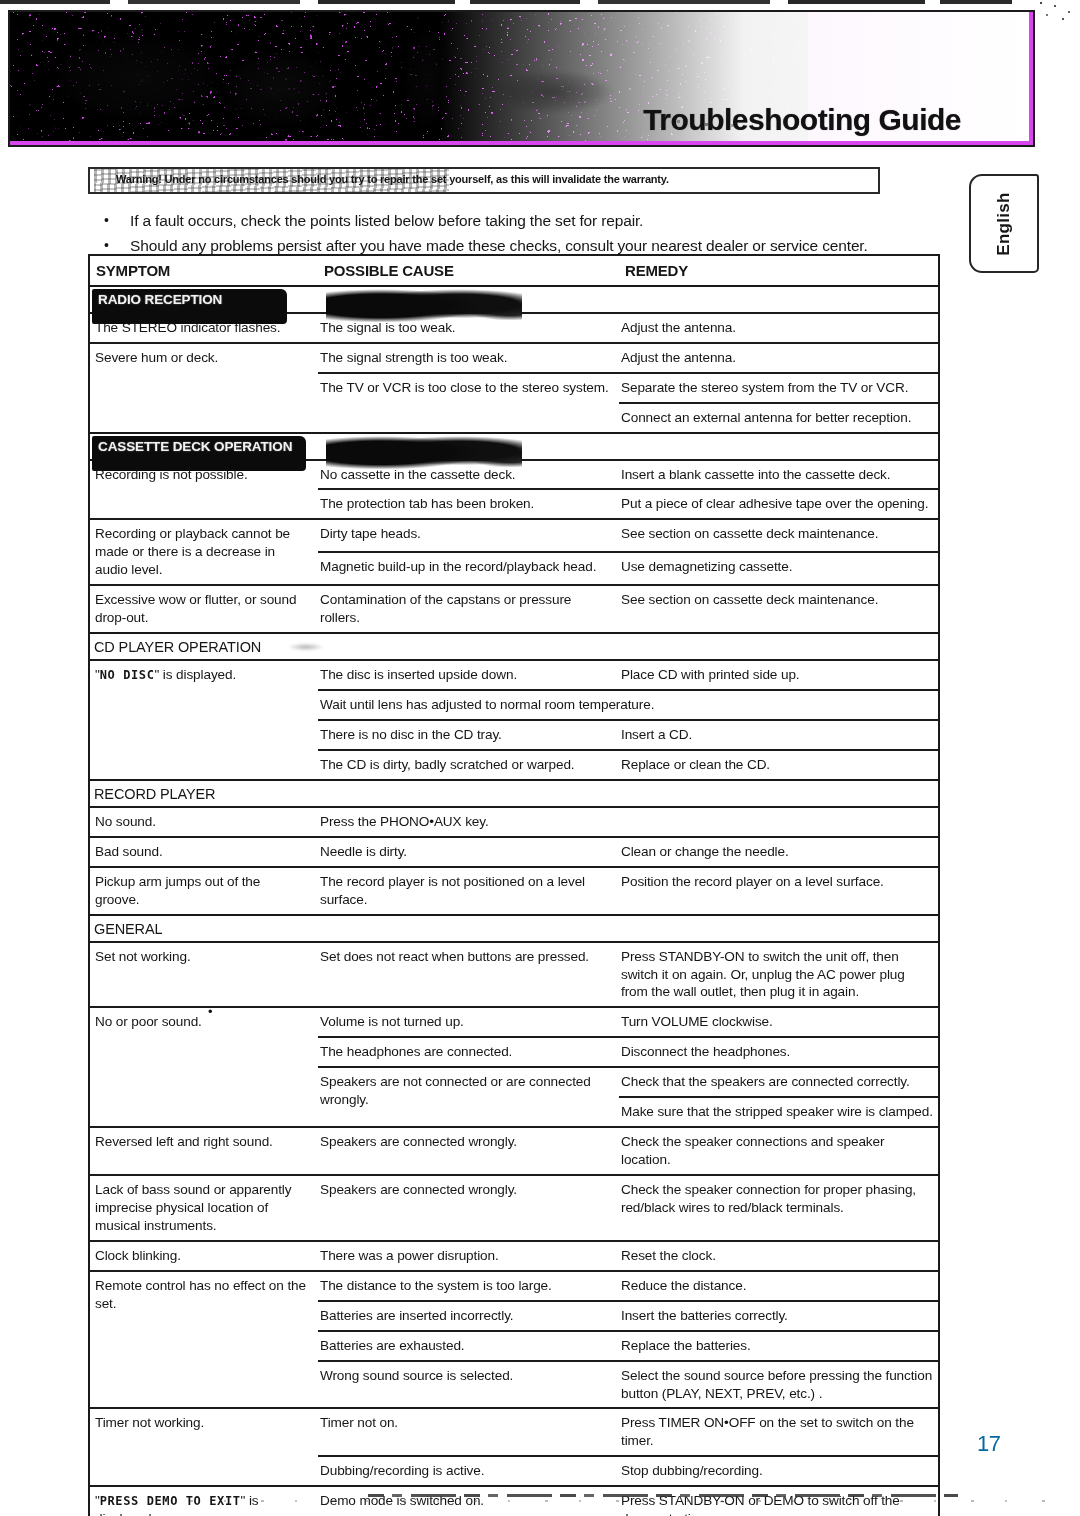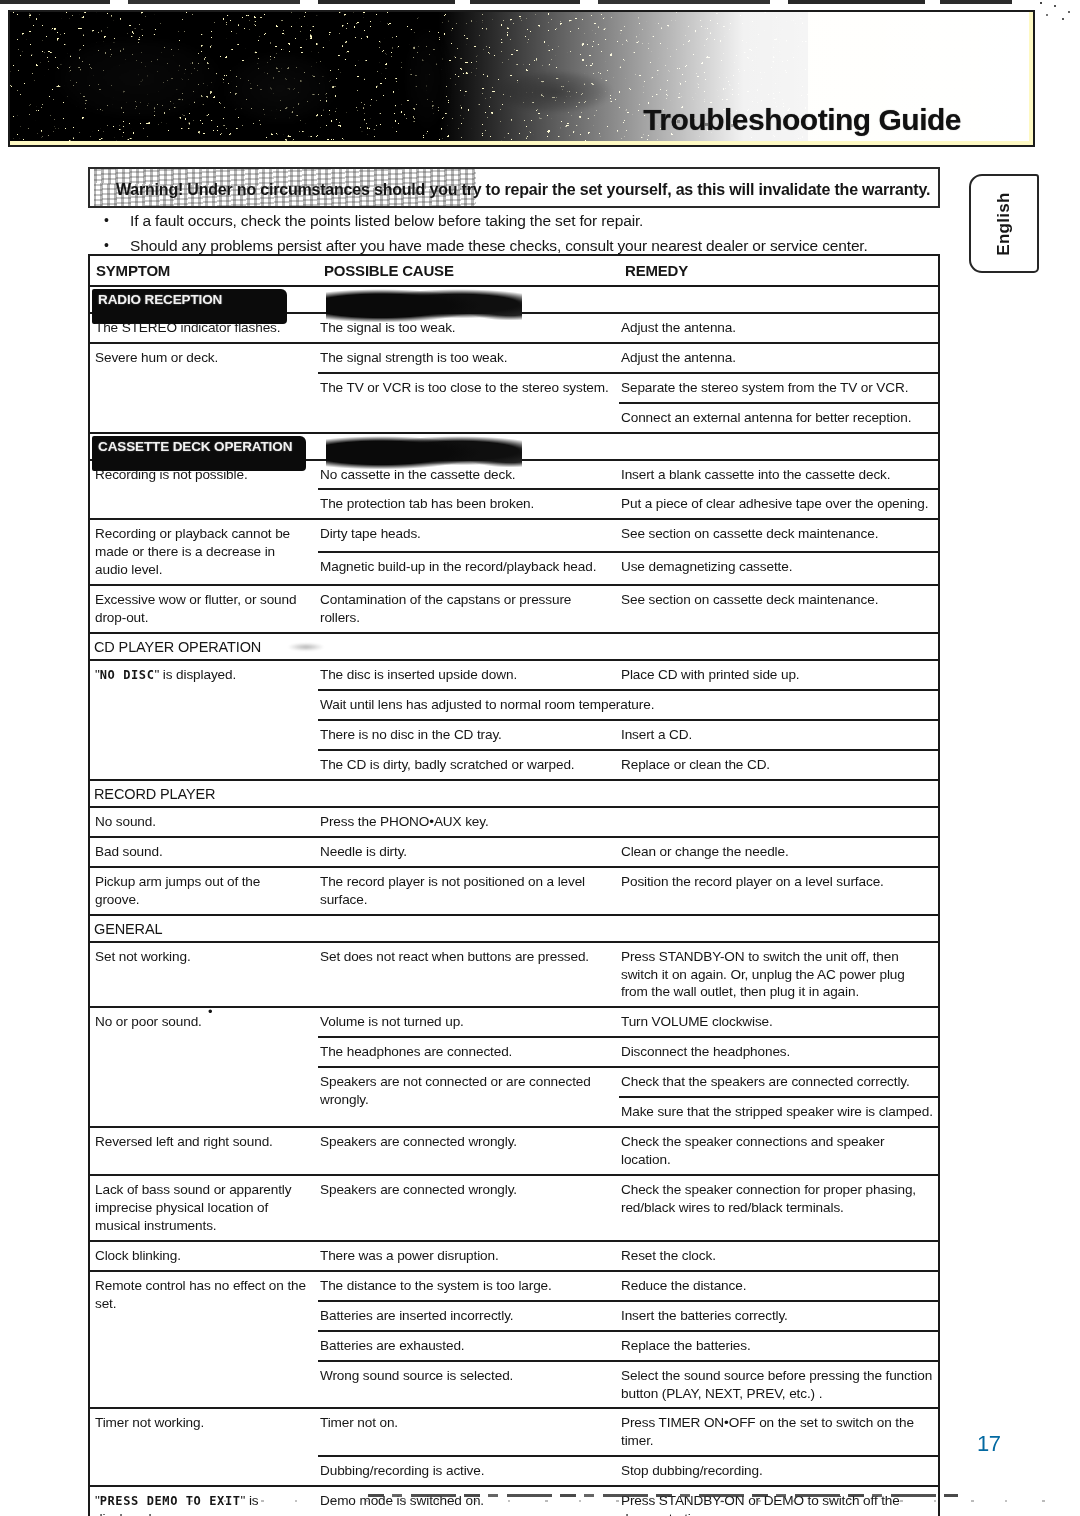--- a/index.html
+++ b/index.html
@@ -26,21 +26,21 @@
     background:repeating-linear-gradient(90deg,#2a2a2a 0 16px,transparent 16px 24px,#4a4a4a 24px 34px,transparent 34px 43px,#333 43px 88px,transparent 88px 96px);
   }
   .bottom-dots{
     position:absolute;left:190px;top:1500px;width:860px;height:2px;opacity:.4;
     background:repeating-linear-gradient(90deg,#555 0 3px,transparent 3px 34px,#666 34px 36px,transparent 36px 71px);
   }
 
   
   .header-band{
     position:absolute;left:8px;top:10px;width:1023px;height:133px;
-    border:2px solid #1b1b1b;background:#fef9c3;overflow:hidden;
+    border:2px solid #1b1b1b;background:#d946ef;overflow:hidden;
   }
   .noise-svg{position:absolute;left:0;top:0;}
   .blob{position:absolute;border-radius:50%;filter:blur(1.5px);}
   .blob.b1{left:18px;top:12px;width:220px;height:108px;
     background:radial-gradient(closest-side,rgba(8,8,8,.92),rgba(8,8,8,.4) 62%,transparent 78%);}
   .blob.b2{left:195px;top:28px;width:150px;height:96px;
     background:radial-gradient(closest-side,rgba(10,10,10,.9),rgba(10,10,10,.35) 60%,transparent 78%);}
   .blob.b3{left:388px;top:2px;width:58px;height:128px;
     background:radial-gradient(closest-side,rgba(6,6,6,.95),rgba(6,6,6,.4) 62%,transparent 80%);}
   .blob.b4{left:470px;top:52px;width:150px;height:56px;opacity:.55;
@@ -56,23 +56,23 @@
   
   .lang-tab{
     position:absolute;left:969px;top:174px;width:66px;height:95px;
     border:2px solid #262626;border-radius:13px 3px 5px 13px;background:#fff;
     display:flex;align-items:center;justify-content:center;
   }
   .lang-text{transform:rotate(-90deg);font-weight:bold;font-size:17px;letter-spacing:.3px;white-space:nowrap;}
 
   
   .warning-box{
-    position:absolute;left:88px;top:167px;width:852px;box-sizing:border-box;
-    border:2px solid #2a2a2a;padding:12px 8px 7px 26px;
-    font-size:16px;font-weight:bold;letter-spacing:-0.2px;white-space:nowrap;overflow:hidden;
+    position:absolute;left:88px;top:167px;width:792px;box-sizing:border-box;
+    border:2px solid #2a2a2a;padding:4px 8px 7px 26px;
+    font-size:11px;font-weight:bold;letter-spacing:-0.2px;white-space:nowrap;overflow:hidden;
   }
   .warning-smudge{
     position:absolute;left:4px;top:0;width:45%;height:100%;pointer-events:none;opacity:.8;filter:blur(.7px);
     background:
       repeating-linear-gradient(92deg, rgba(18,18,18,.38) 0 3px, rgba(18,18,18,0) 3px 7px),
       repeating-linear-gradient(176deg, rgba(18,18,18,.30) 0 2px, transparent 2px 5px);
   }
 
   
   .notes{position:absolute;left:100px;top:208px;width:845px;margin:0;padding:0;list-style:none;}

